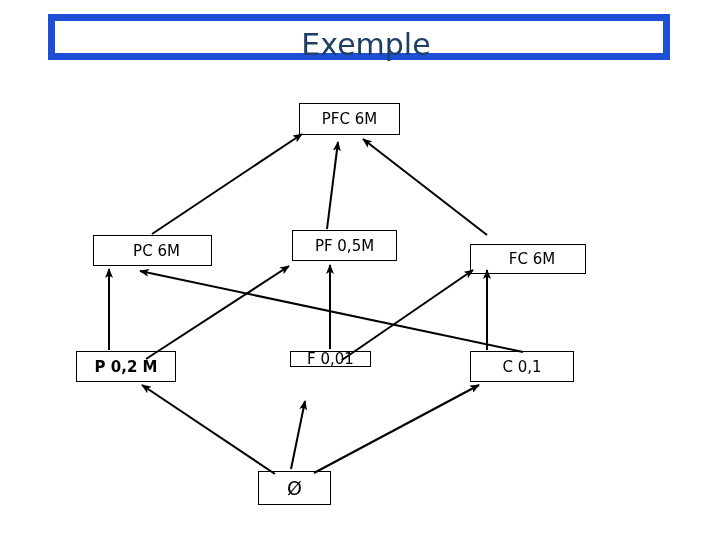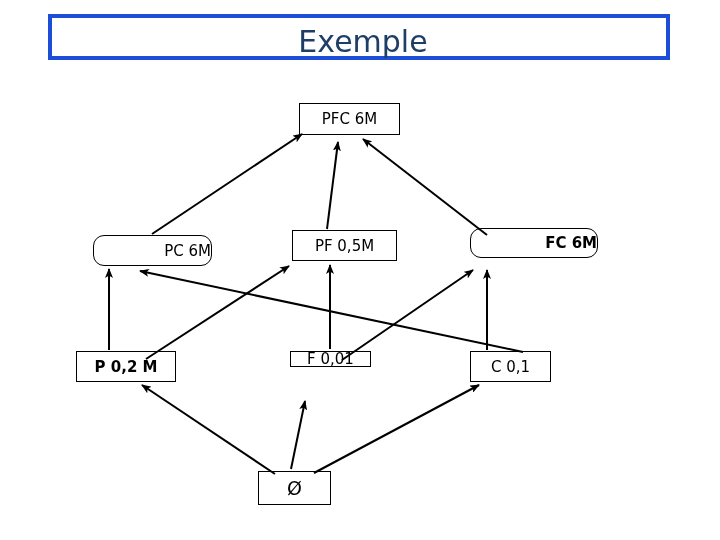--- a/index.html
+++ b/index.html
@@ -15,21 +15,21 @@
     overflow: hidden;
     font-family: "DejaVu Sans", sans-serif;
   }
   
   #title-box {
     position: absolute;
     left: 48px;
     top: 14px;
     width: 622px;
     height: 46px;
-    border: 4px solid #1d4ed8;
+    border: 7px solid #1d4ed8;
     box-sizing: border-box;
     background: #ffffff;
   }
   #title-text {
     position: absolute;
     left: 0;
     top: 0;
     width: 622px;
     height: 46px;
     display: flex;
@@ -56,30 +56,30 @@
     box-sizing: border-box;
     background: transparent;
     color: #000000;
     font-size: 15px;
     font-family: "DejaVu Sans", sans-serif;
     display: flex;
     align-items: center;
     white-space: nowrap;
     z-index: 3;
   }
-  .node.align-left { justify-content: flex-end; padding-left: 8px; border-radius: 11px; }
+  .node.align-left { justify-content: center; padding-left: 8px; }
   .node.align-center { justify-content: center; }
 
   #node-pfc  { left: 299px; top: 103px; width: 101px; height: 32px; }
   #node-pc   { left: 93px;  top: 235px; width: 119px; height: 31px; }
   #node-pf   { left: 292px; top: 230px; width: 105px; height: 31px; }
-  #node-fc   { left: 470px; top: 228px; width: 128px; height: 30px; font-weight: bold; }
+  #node-fc   { left: 470px; top: 244px; width: 116px; height: 30px; }
   #node-p    { left: 76px;  top: 351px; width: 100px; height: 31px; font-weight: bold; }
   #node-f    { left: 290px; top: 351px; width: 81px;  height: 16px; }
-  #node-c    { left: 470px; top: 351px; width: 81px;  height: 31px; }
+  #node-c    { left: 470px; top: 351px; width: 104px;  height: 31px; }
   #node-empty{ left: 258px; top: 471px; width: 73px;  height: 34px;
                font-size: 19px; }
 </style>
 </head>
 <body>
 
 <div id="slide">
 
   <div id="title-box">
     <div id="title-text">Exemple</div>

